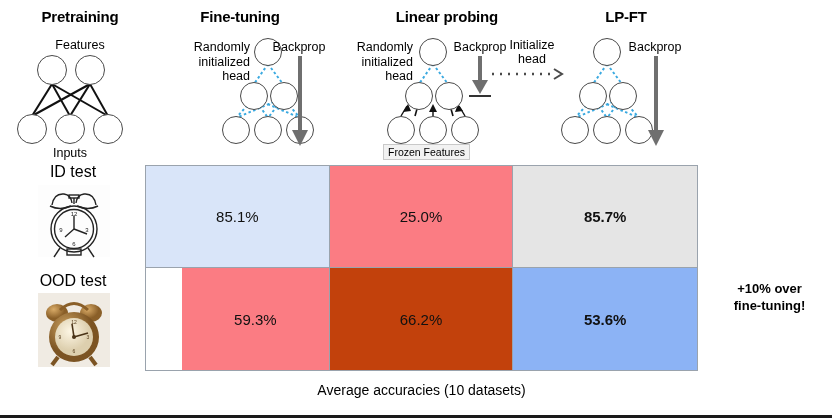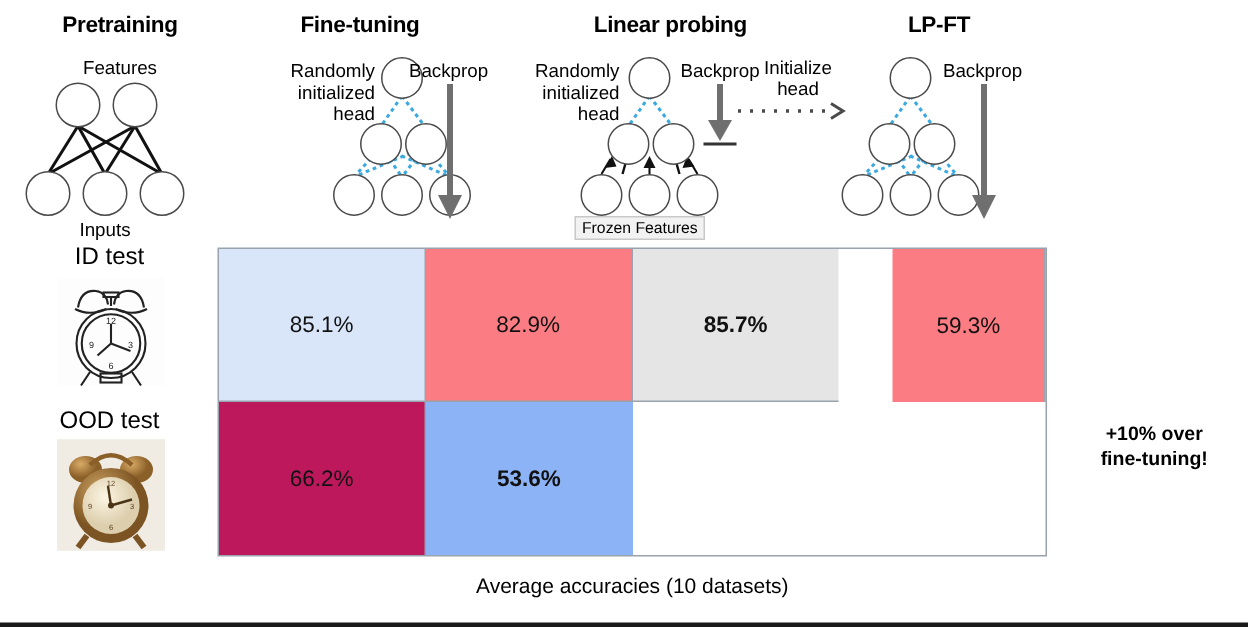--- a/index.html
+++ b/index.html
@@ -19,21 +19,21 @@
   .lbl-ml{font-size:12.5px;line-height:14.5px;text-align:right;}
   .node{
     position:absolute;border:1.6px solid #4a4a4a;border-radius:50%;
     background:#ffffff;box-sizing:border-box;
   }
   svg{position:absolute;overflow:visible;}
 
   
   #grid{
     position:absolute;left:145px;top:165px;width:553px;height:206px;
-    display:grid;grid-template-columns:1fr 1fr 1fr 1fr;grid-template-rows:1fr 1fr;
+    display:grid;grid-template-columns:1fr 1fr 1fr;grid-template-rows:1fr 1fr;
     border:1px solid #9aa3ad;box-sizing:border-box;
   }
   .cell{
     display:flex;align-items:center;justify-content:center;
     font-size:15px;color:#111;box-sizing:border-box;
     border-right:1px solid #9aa3ad;border-bottom:1px solid #9aa3ad;
   }
   .cell:nth-child(3n){border-right:none;}
   .cell:nth-child(n+4){border-bottom:none;}
   .cell.bold{font-weight:bold;}
@@ -260,29 +260,29 @@
         <text x="22" y="46">9</text>
     </g>
   </svg>
 </div>
 
 <div id="grid">
   <div class="cell" style="background:#d9e5f9;">
       <span>85.1%</span>
     </div>
   <div class="cell" style="background:#fb7c83;">
-      <span>82.9%</span>
+      <span>25.0%</span>
     </div>
   <div class="cell bold" style="background:#e5e5e5;">
       <span>85.7%</span>
     </div>
   <div class="cell" style="background:#fb7c83;margin-left:36px;">
       <span>59.3%</span>
     </div>
-  <div class="cell" style="background:#be185d;">
+  <div class="cell" style="background:#c2410c;">
       <span>66.2%</span>
     </div>
   <div class="cell bold" style="background:#8cb3f5;">
       <span>53.6%</span>
     </div>
 </div>
 
 <div class="abs note" style="left:712px;top:280px;width:115px;">
   <div>+10% over</div>
   <div>fine-tuning!</div>

